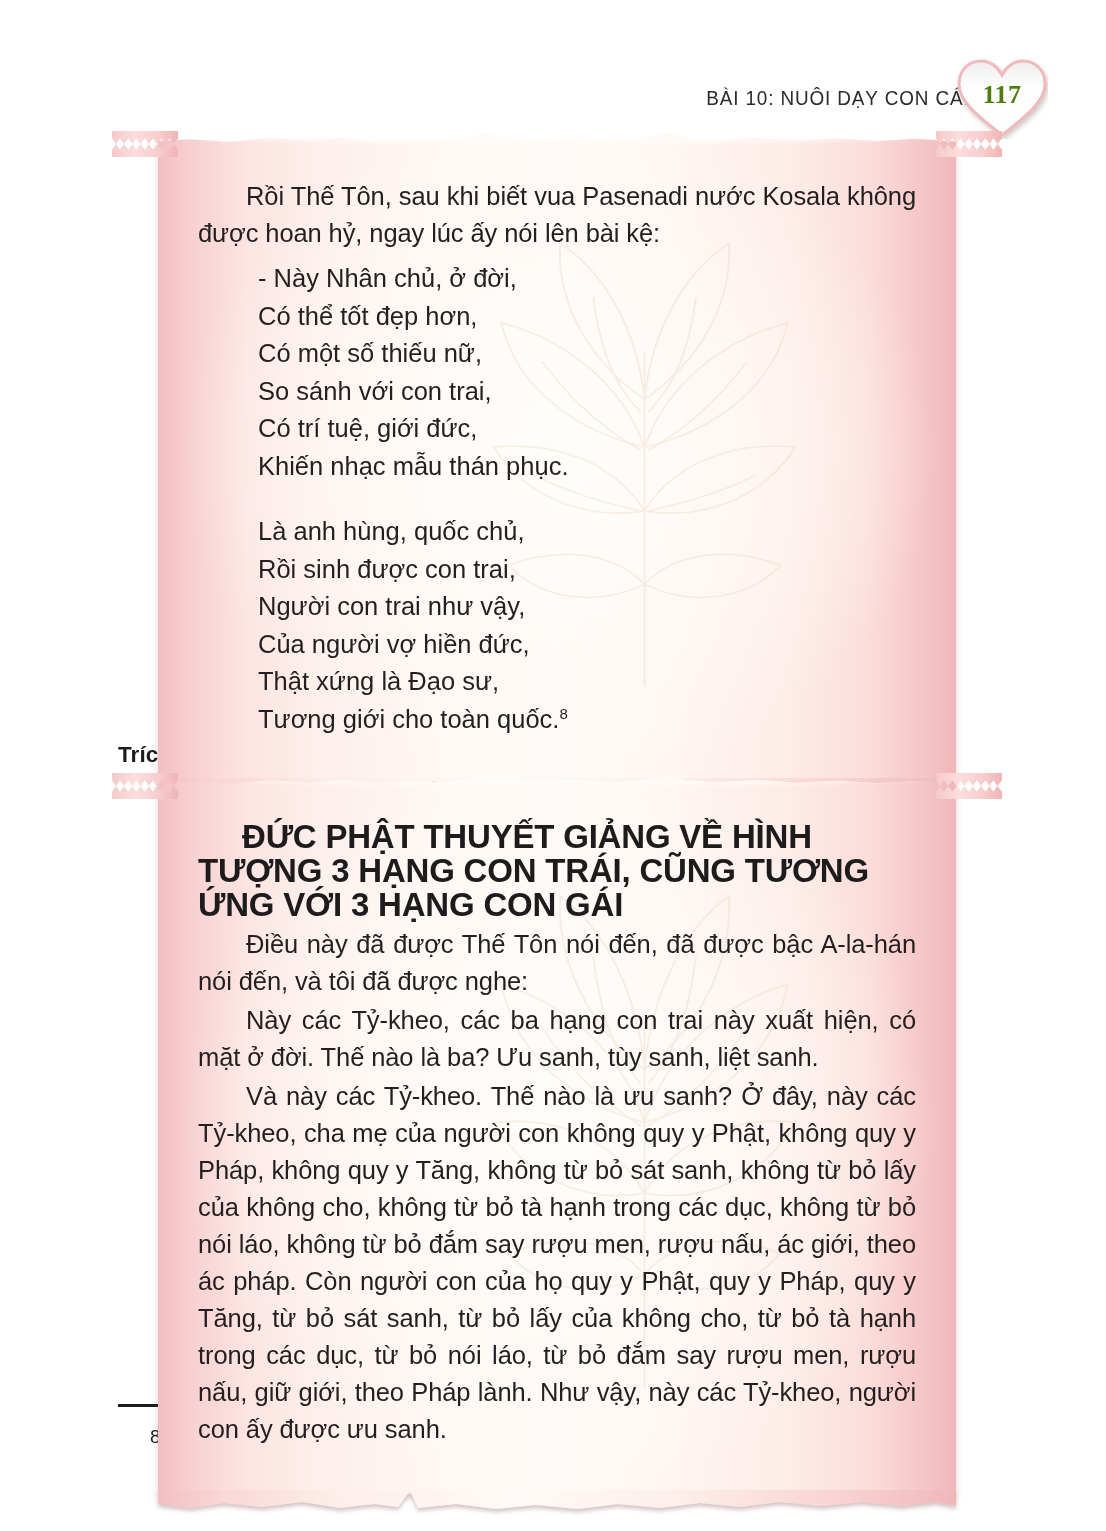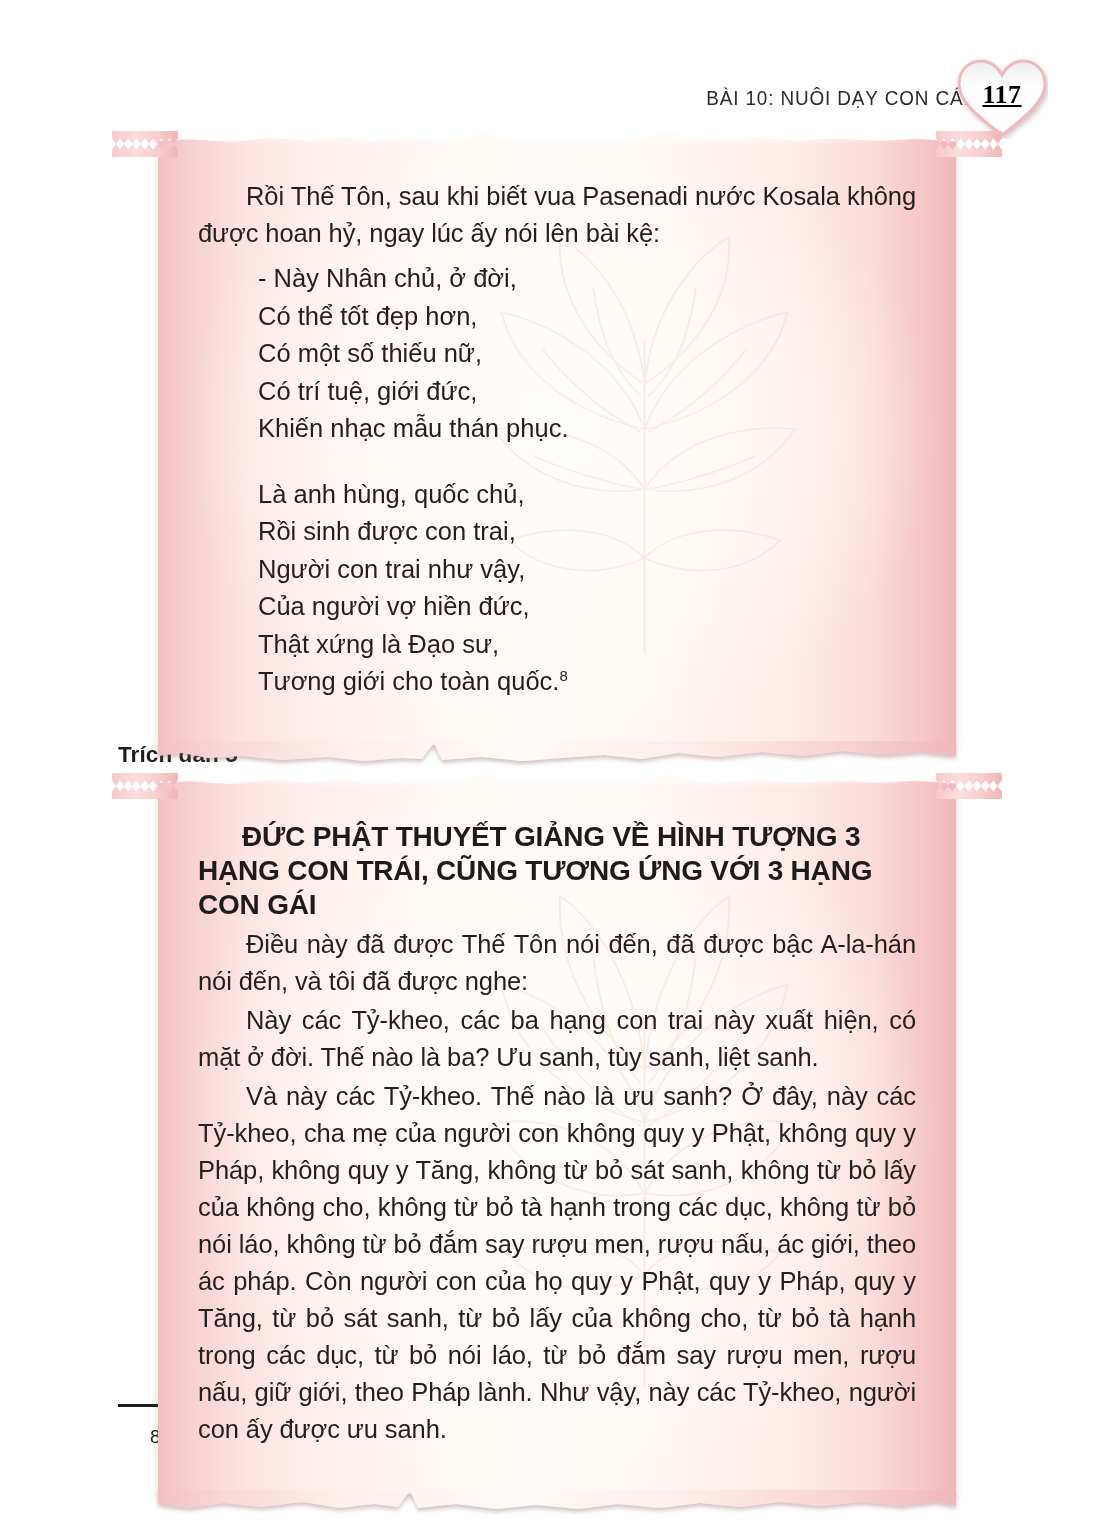--- a/index.html
+++ b/index.html
@@ -50,24 +50,23 @@
     inset: 0;
     width: 92px;
     height: 82px;
   }
   .heart-badge .page-no {
     position: relative;
     z-index: 2;
     font-family: "Liberation Serif", "DejaVu Serif", serif;
     font-size: 26px;
     font-weight: 700;
-    color: #000000;
+    color: #4d7c0f;
     margin-top: -6px;
     letter-spacing: 0.5px;
-    text-decoration: underline;
   }
 
   
   .scroll {
     position: absolute;
     left: 112px;
     width: 890px;
   }
   #scroll-1 { top: 144px; }
   #scroll-2 { top: 786px; }
@@ -193,21 +192,21 @@
     color: #231f20;
     white-space: nowrap;
   }
   .fn-ref {
     font-size: 15px;
     vertical-align: super;
     line-height: 0;
   }
 
   .scroll-title {
-    font-size: 28px;
+    font-size: 33px;
     font-weight: 700;
     line-height: 34px;
     letter-spacing: -0.2px;
     margin: 0 0 4px 0;
     text-indent: 44px;
     color: #1e1b1c;
   }
 
   
   .section-label {
@@ -300,20 +299,21 @@
       </g>
     </svg>
 
     <div class="sheet-content">
       <p class="body-para">Rồi Thế Tôn, sau khi biết vua Pasenadi nước Kosala không được hoan hỷ, ngay lúc ấy nói lên bài kệ:</p>
 
       <div class="verse-block">
         <div class="verse-line">- Này Nhân chủ, ở đời,</div>
         <div class="verse-line">Có thể tốt đẹp hơn,</div>
         <div class="verse-line">Có một số thiếu nữ,</div>
+        <div class="verse-line">So sánh với con trai,</div>
         <div class="verse-line">Có trí tuệ, giới đức,</div>
         <div class="verse-line">Khiến nhạc mẫu thán phục.</div>
       </div>
 
       <div class="verse-block">
         <div class="verse-line">Là anh hùng, quốc chủ,</div>
         <div class="verse-line">Rồi sinh được con trai,</div>
         <div class="verse-line">Người con trai như vậy,</div>
         <div class="verse-line">Của người vợ hiền đức,</div>
         <div class="verse-line">Thật xứng là Đạo sư,</div>

